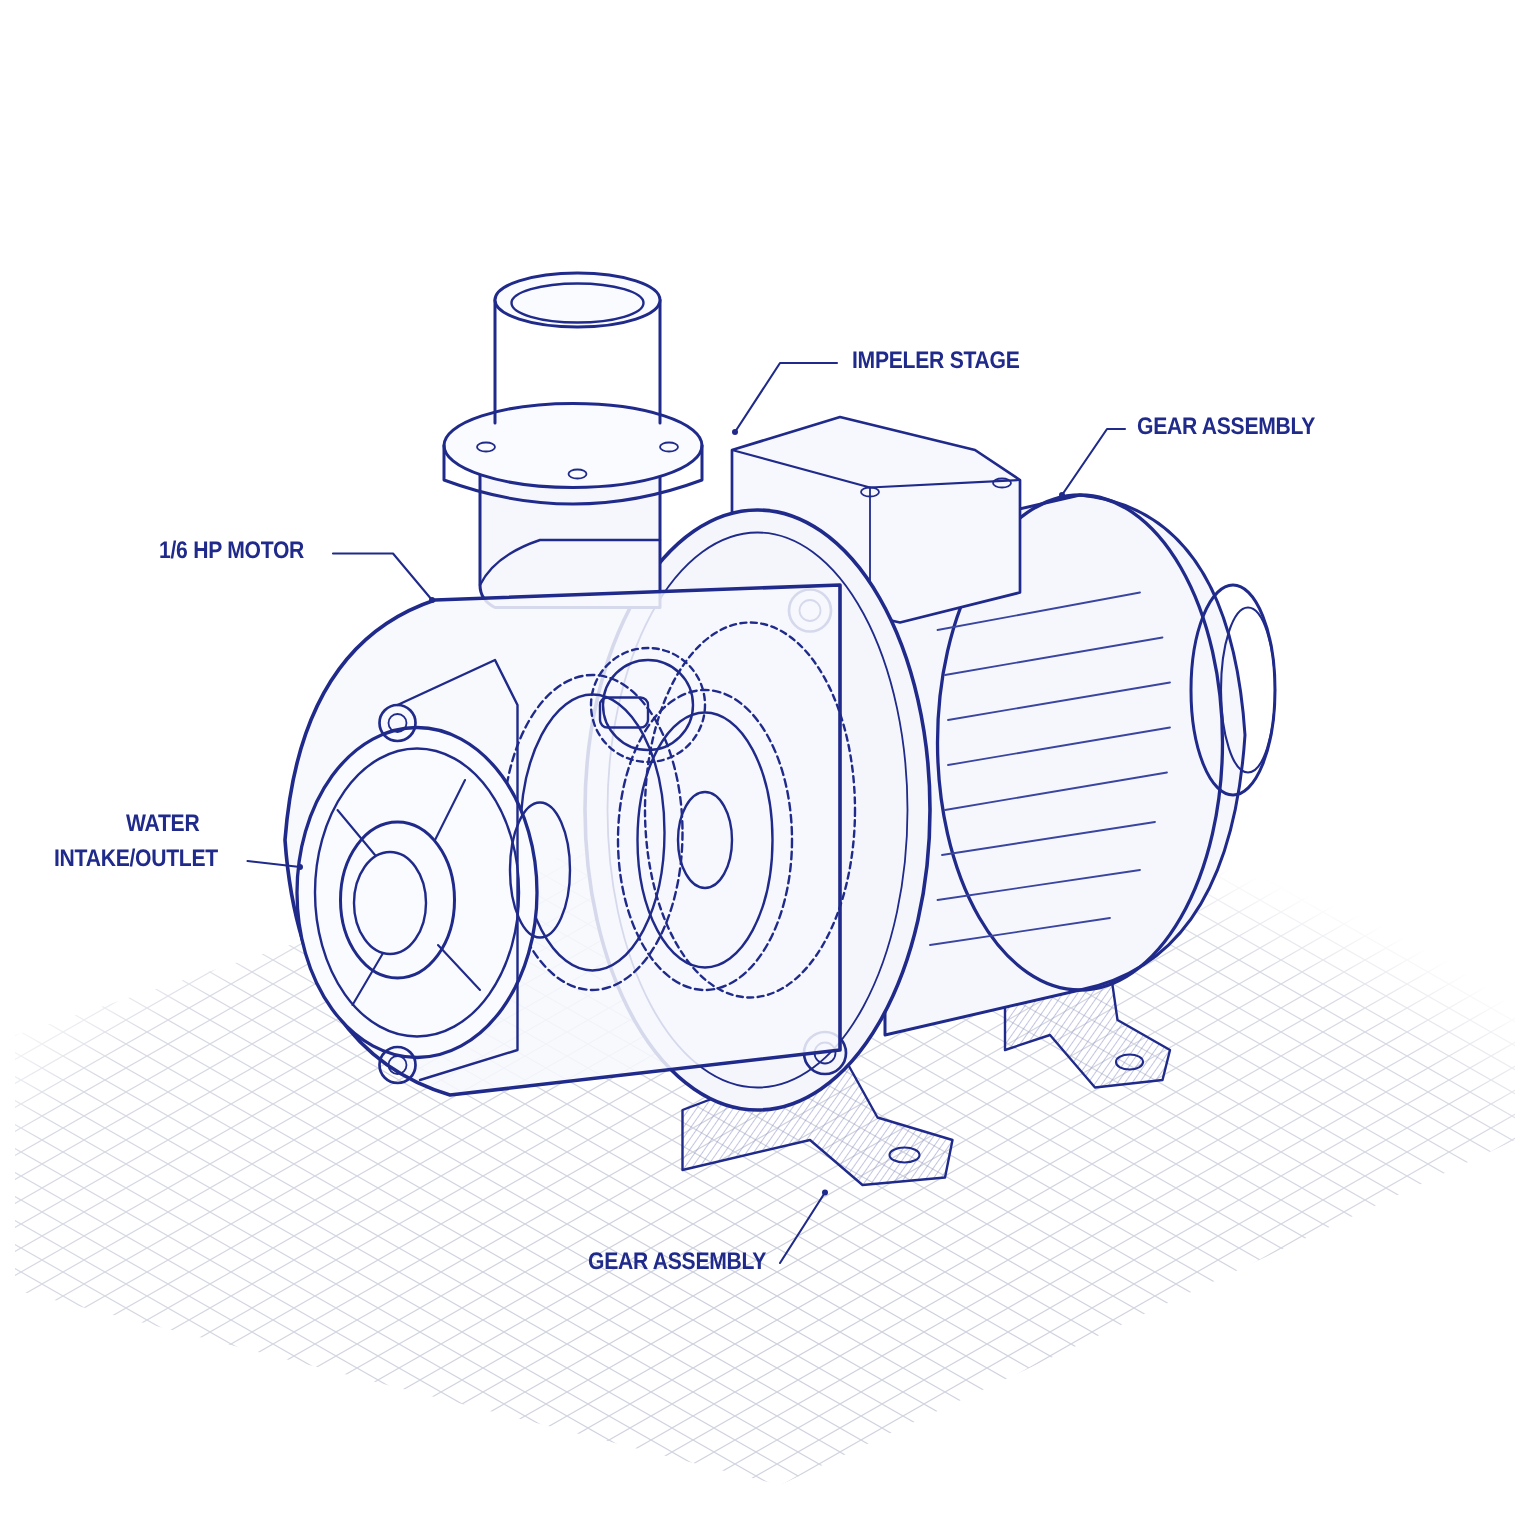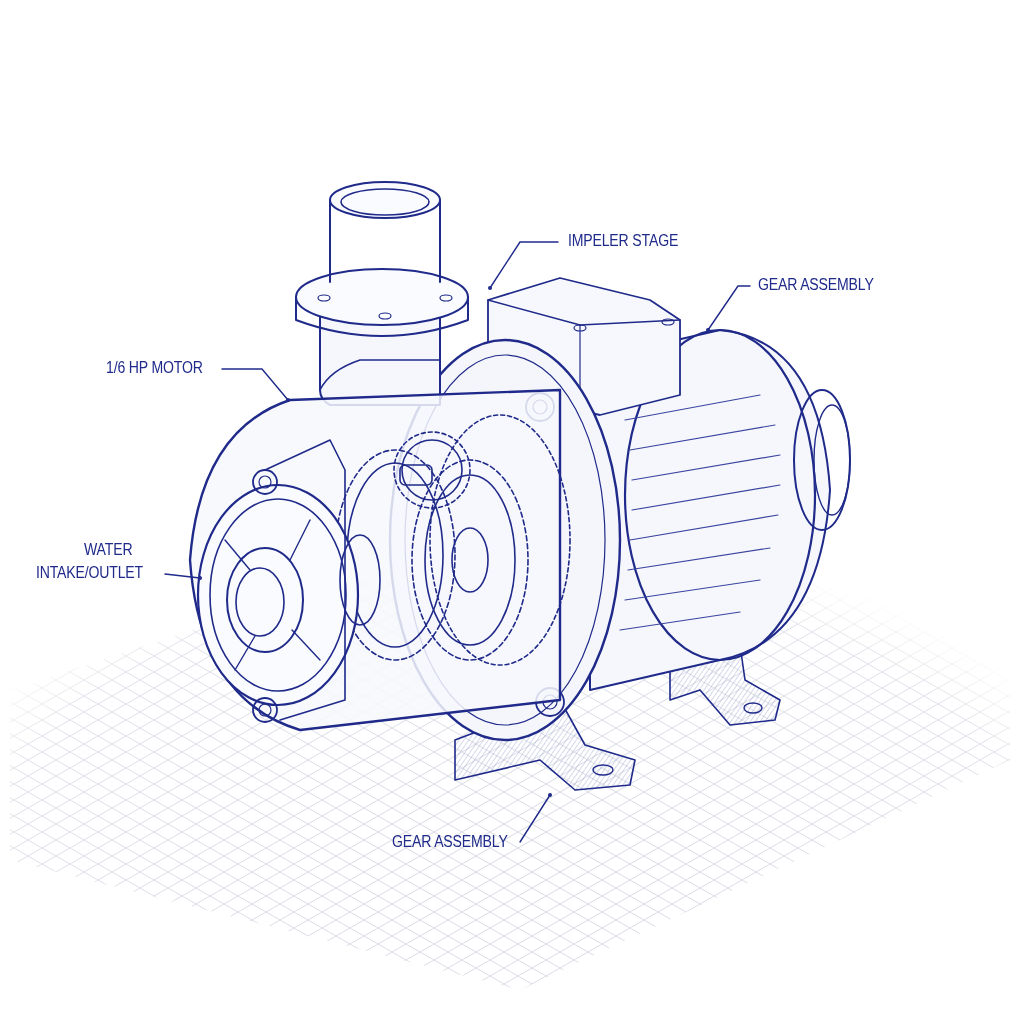--- a/index.html
+++ b/index.html
@@ -1,17 +1,17 @@
 <!DOCTYPE html>
 <html><head>
 <meta charset="utf-8">
 <style>
   html,body{margin:0;padding:0;background:#ffffff;}
   body{width:1024px;height:1024px;position:relative;overflow:hidden;font-family:"Liberation Sans",sans-serif;}
-  #stage{position:absolute;left:0;top:0;width:1024px;height:876px;}
+  #stage{position:absolute;left:0;top:0;width:1024px;height:876px;font-weight:bold;}
   .label{position:absolute;color:#1f2a8a;font-family:"Liberation Sans",sans-serif;font-size:16px;letter-spacing:-0.2px;white-space:nowrap;transform:scaleX(0.88);transform-origin:left top;}
 </style>
 </head>
 <body>
 
 <div id="stage">
 <svg width="1024" height="1024" viewBox="0 0 1024 1024" xmlns="http://www.w3.org/2000/svg">
   <defs>
     <pattern id="isogrid" width="28" height="16" patternUnits="userSpaceOnUse">
       <path d="M0 8 L14 0 L28 8 L14 16 Z" fill="none" stroke="#cdd0dc" stroke-width="0.8"></path>

